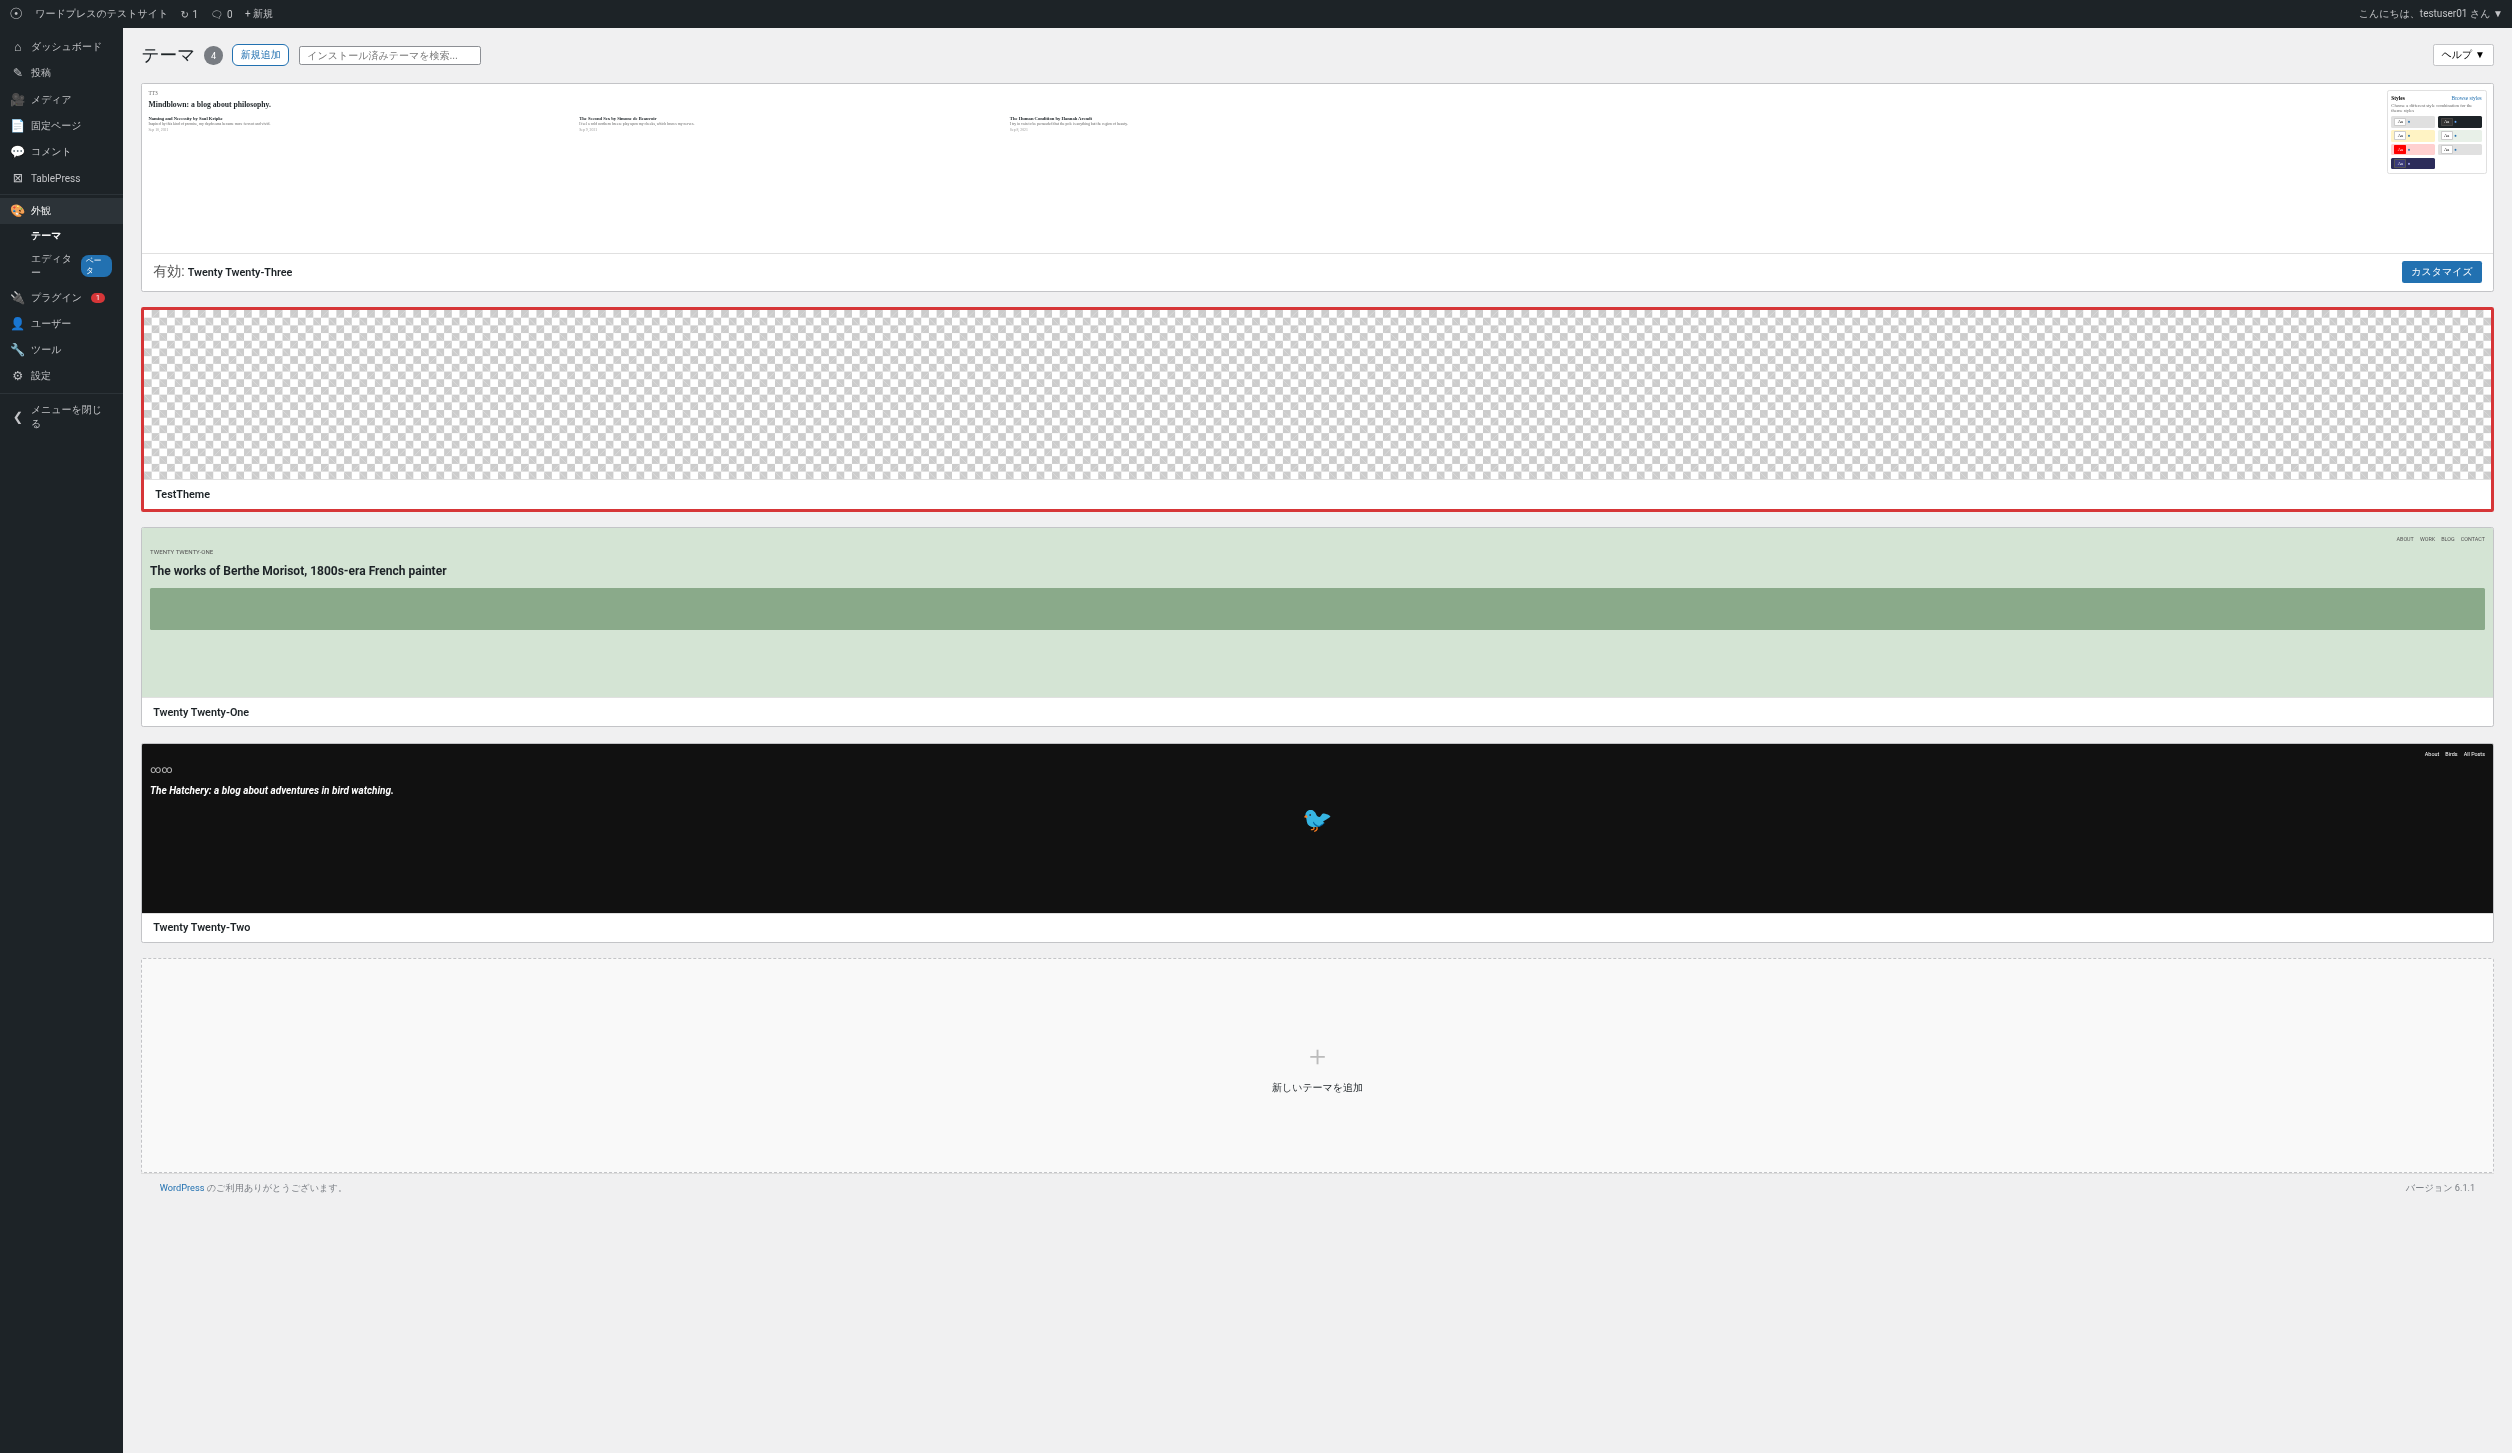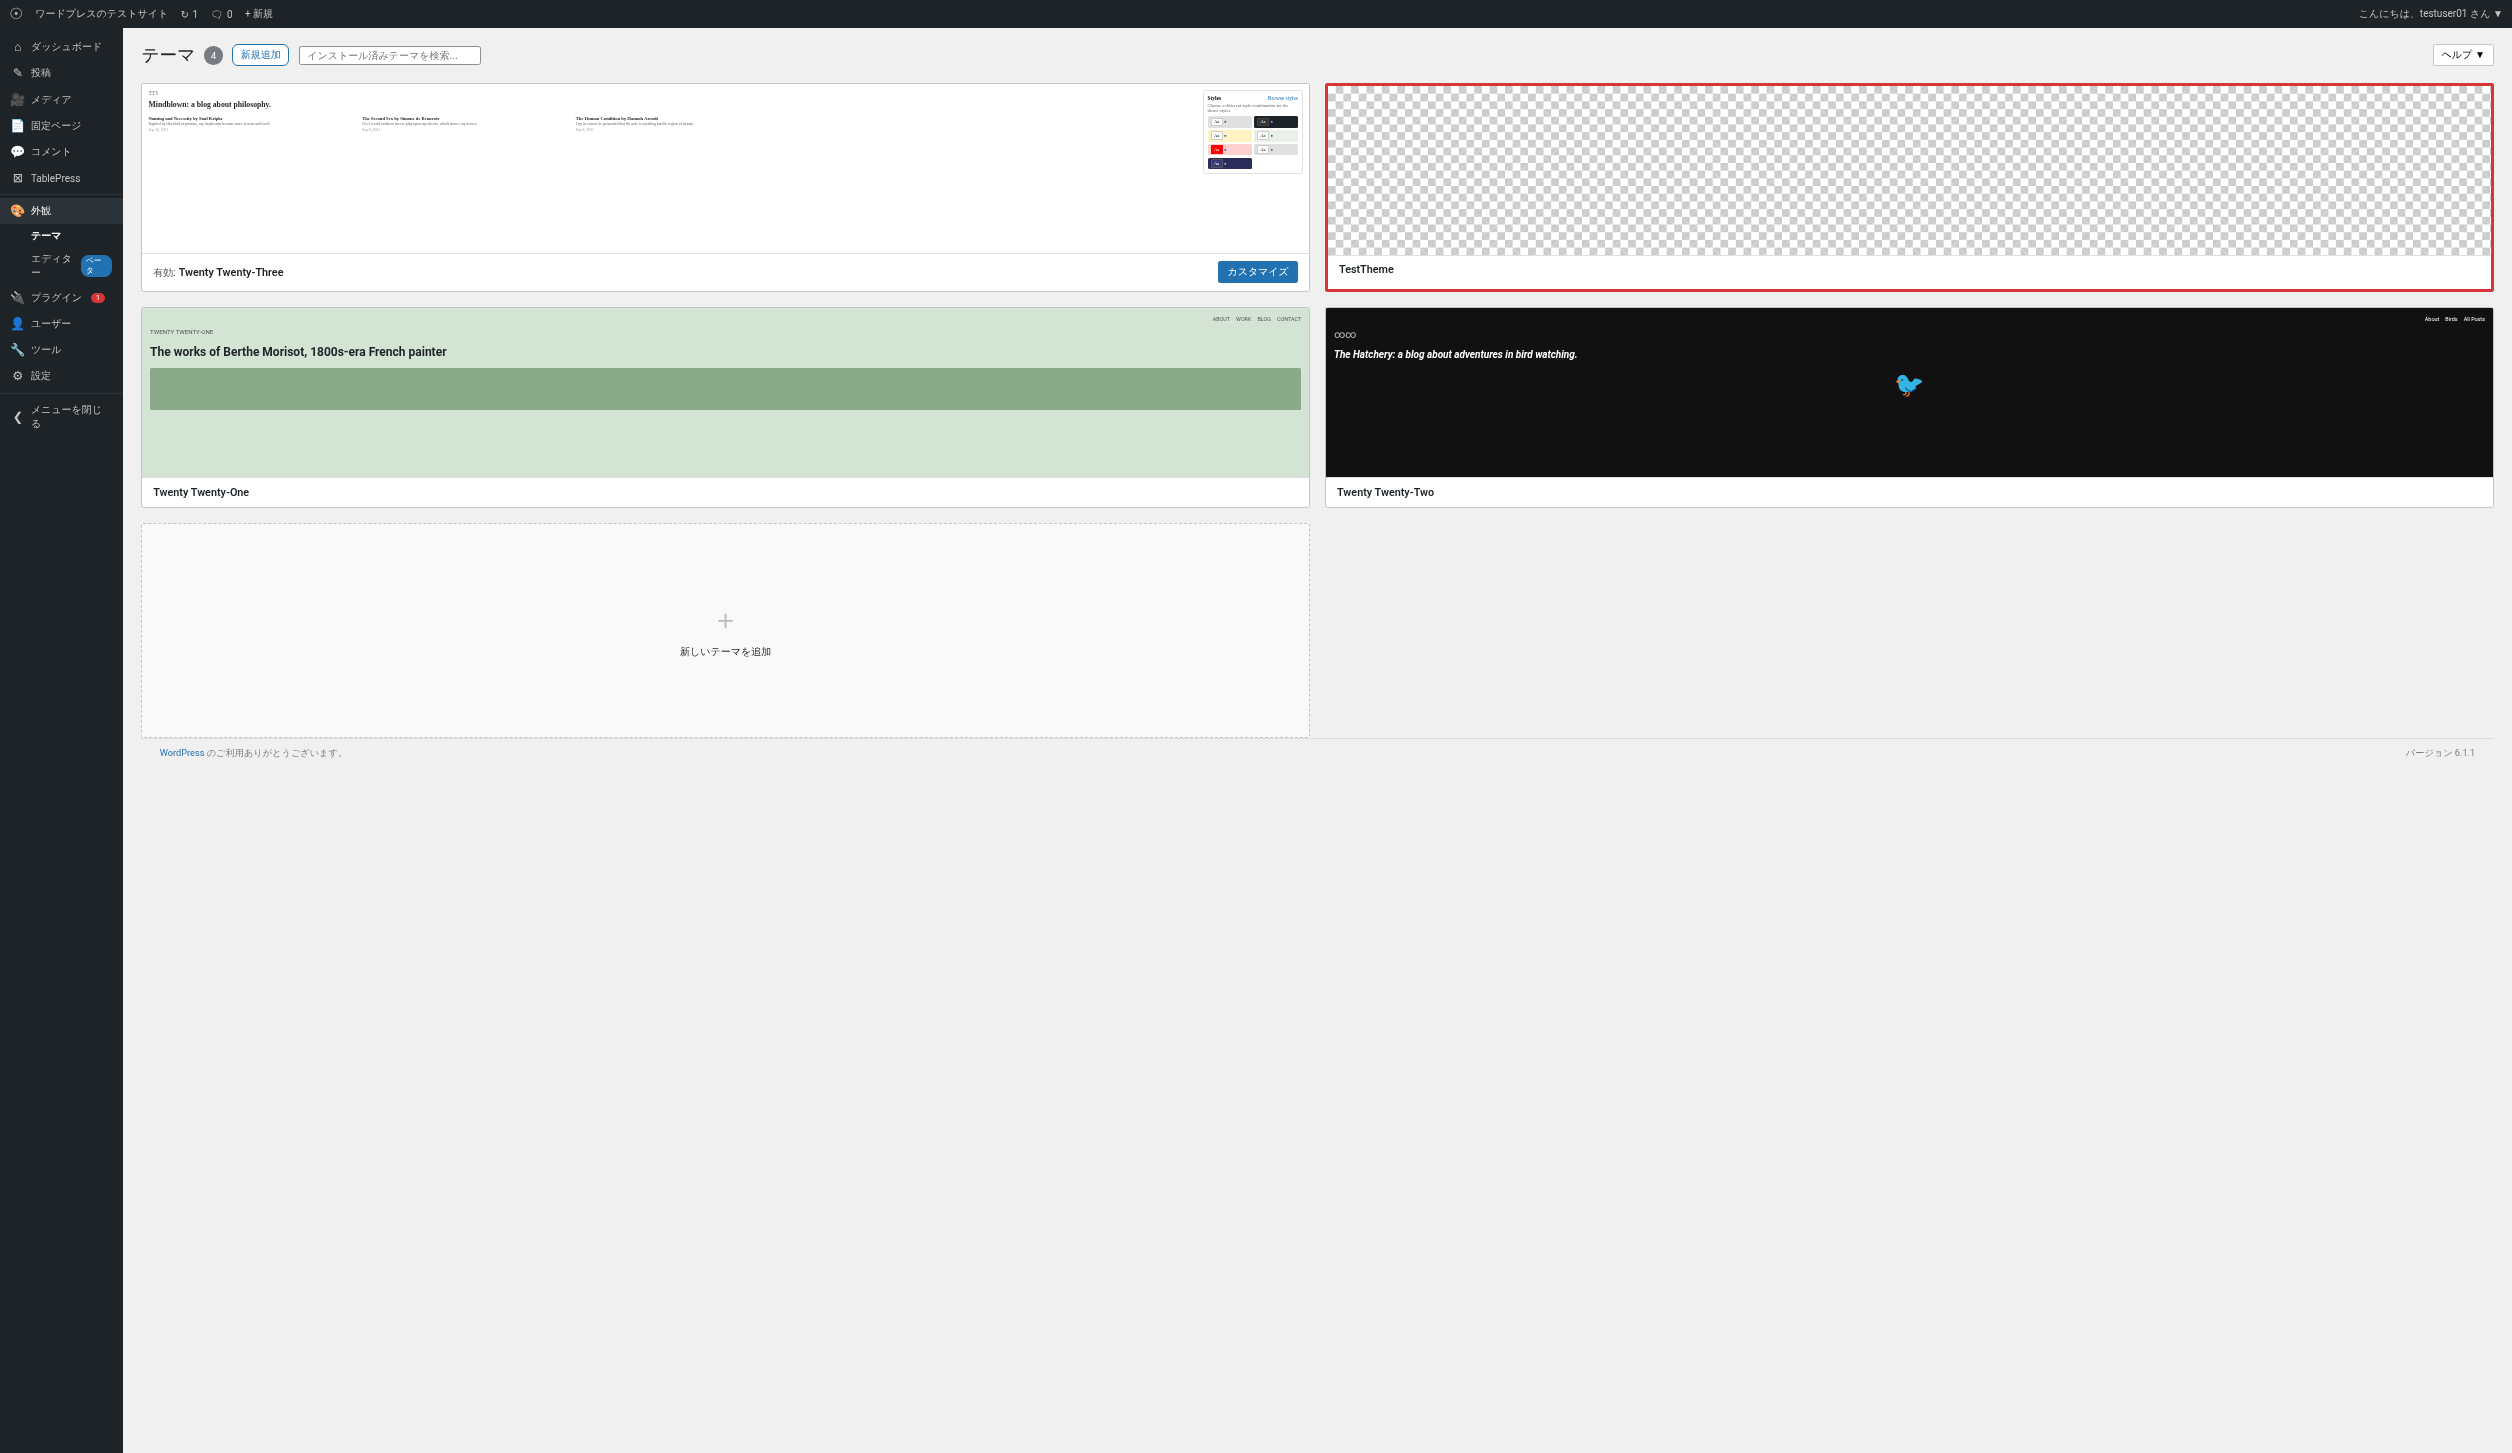--- a/index.html
+++ b/index.html
@@ -129,21 +129,21 @@
       font-size: 10px;
       cursor: pointer;
       display: flex;
       align-items: center;
       gap: 3.1px;
     }
 
     
     .themes-grid {
       display: grid;
-      grid-template-columns: repeat(2, 1fr);
+      grid-template-columns: repeat(1, 1fr);
       gap: 15.4px;
     }
 
     .theme-card {
       background: #fff;
       border: 0.8px solid #c3c4c7;
       border-radius: 2.3px;
       overflow: hidden;
       position: relative;
       cursor: pointer;
@@ -391,21 +391,21 @@
                 <div style="font-size:4.6px; font-weight:bold; color:#1d2327; margin-bottom:1.5px;">The Human Condition by Hannah Arendt</div>
                 <div style="font-size:3.8px; color:#666; line-height:1.3;">I try in vain to be persuaded that the pole is anything but the region of beauty.</div>
                 <div style="font-size:3.8px; color:#999; margin-top:1.5px;">Sep 8, 2021</div>
               </div>
             </div>
 
           </div>
         </div>
         <div class="theme-info">
           <div>
-            <span style="font-size:10px; color:#555;margin-top:36px;">有効:</span>
+            <span style="font-size:14px; color:#555;margin-top:36px;">有効:</span>
             <span class="theme-name">Twenty Twenty-Three</span>
           </div>
           <button class="btn-customize">カスタマイズ</button>
         </div>
       </div>
 
       <div class="theme-card selected">
         <div class="theme-preview">
           <div class="checkerboard"></div>
         </div>

